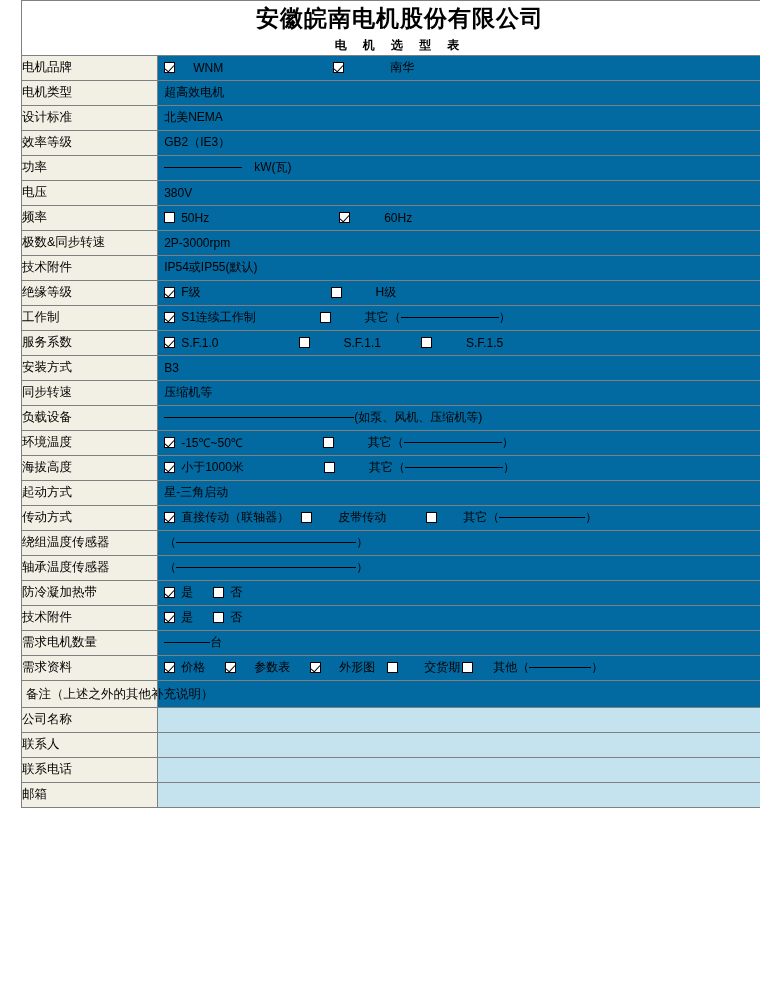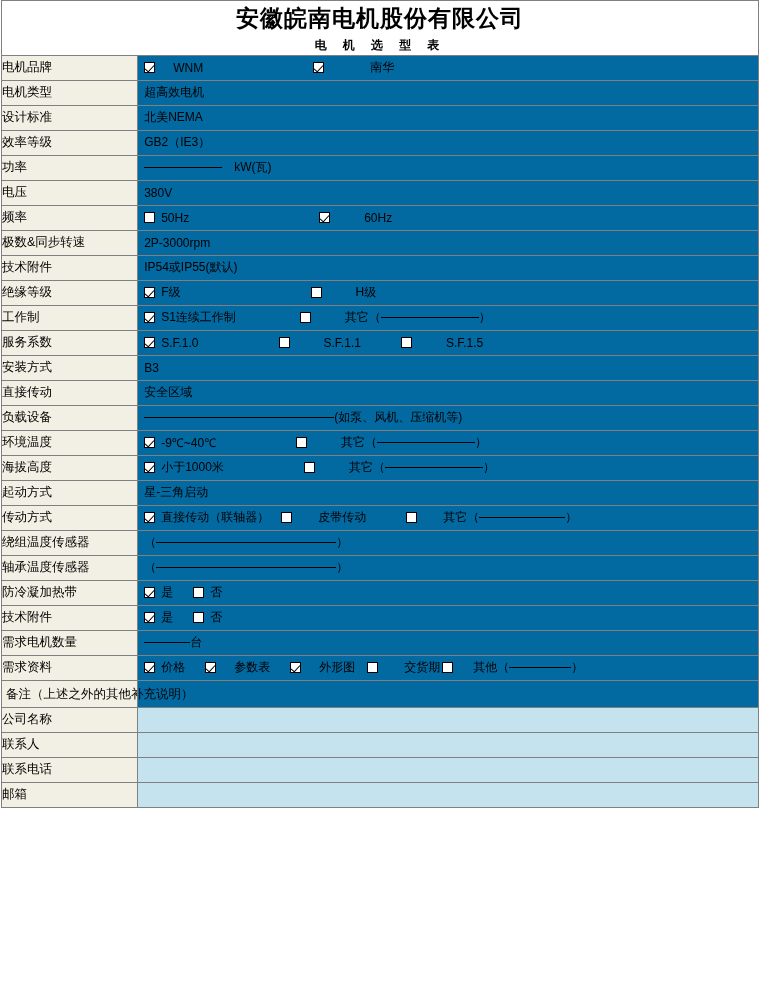--- a/index.html
+++ b/index.html
@@ -12,20 +12,21 @@
     height: 990px;
     font-family: "Liberation Sans", sans-serif;
     font-size: 12px;
     color: #000000;
   }
   .sheet {
     width: 760px;
     height: 816px;
     box-sizing: border-box;
     position: relative;
+    padding-left: 20px;
   }
   table.form {
     border-collapse: collapse;
     width: 758px;
     margin: 0 1px;
     table-layout: fixed;
   }
   table.form td {
     border: 1px solid #808080;
     padding: 0;
@@ -310,45 +311,45 @@
   <tr>
     <td class="label">安装方式</td>
     <td class="value">
       <div class="cellflex">
               <span class="txt">B3</span>
             </div>
     </td>
   </tr>
 
   <tr>
-    <td class="label">直接传动</td>
-    <td class="value">
-      <div class="cellflex">
-              <span class="txt">安全区域</span>
+    <td class="label">同步转速</td>
+    <td class="value">
+      <div class="cellflex">
+              <span class="txt">压缩机等</span>
             </div>
     </td>
   </tr>
 
   <tr>
     <td class="label">负载设备</td>
     <td class="value">
       <div class="cellflex">
         <span class="blank" style="width:190px;"></span>
         <span class="txt">(如泵、风机、压缩机等)</span>
       </div>
     </td>
   </tr>
 
   <tr>
     <td class="label">环境温度</td>
     <td class="value">
       <div class="cellflex">
         <span class="opt">
           <span class="box checked"></span>
-          <span class="txt">-9℃~40℃</span>
+          <span class="txt">-15℃~50℃</span>
         </span>
         <span class="sp-80"></span>
         <span class="opt">
           <span class="box"></span>
           <span class="sp-28"></span>
           <span class="txt">其它（</span>
           <span class="blank" style="width:98px;"></span>
           <span class="txt">）</span>
         </span>
       </div>

